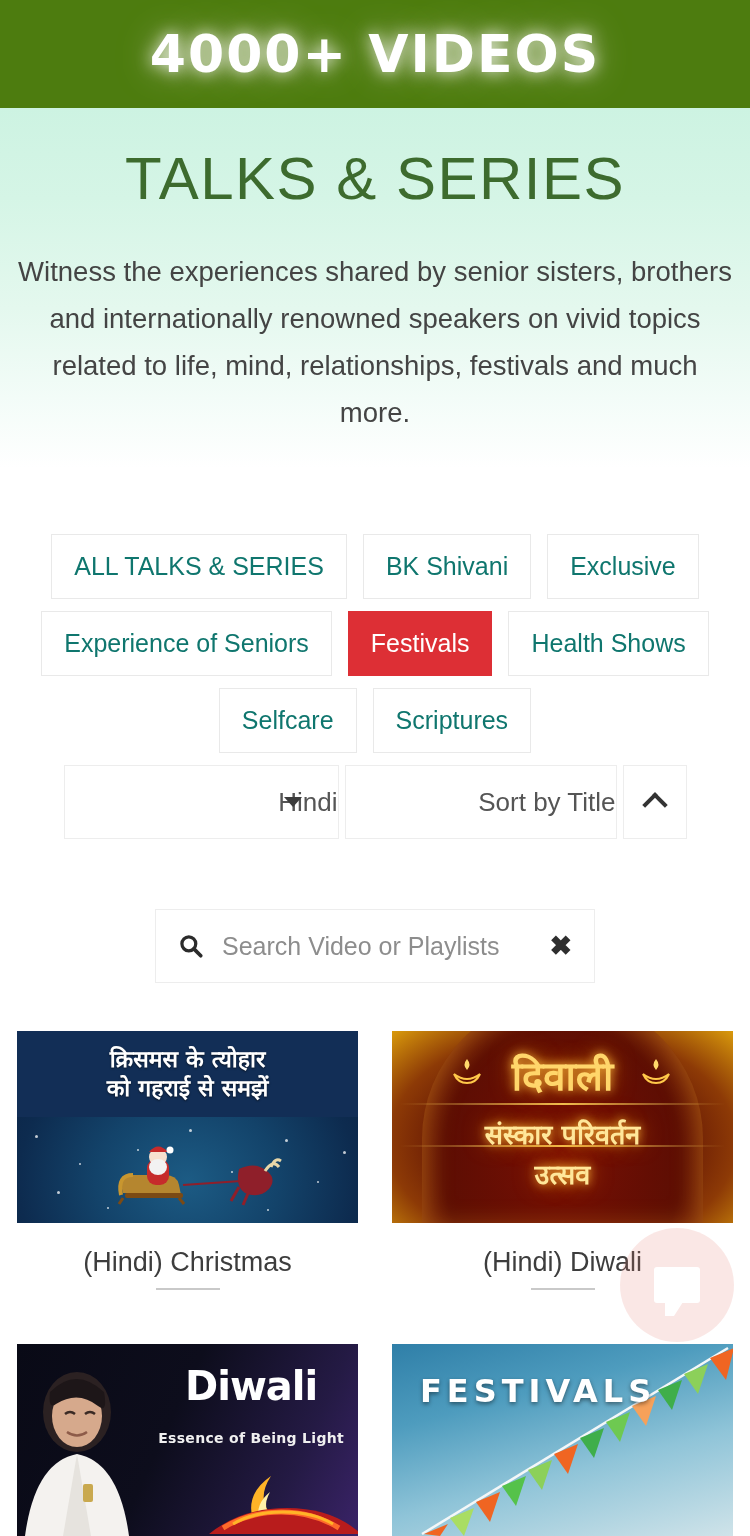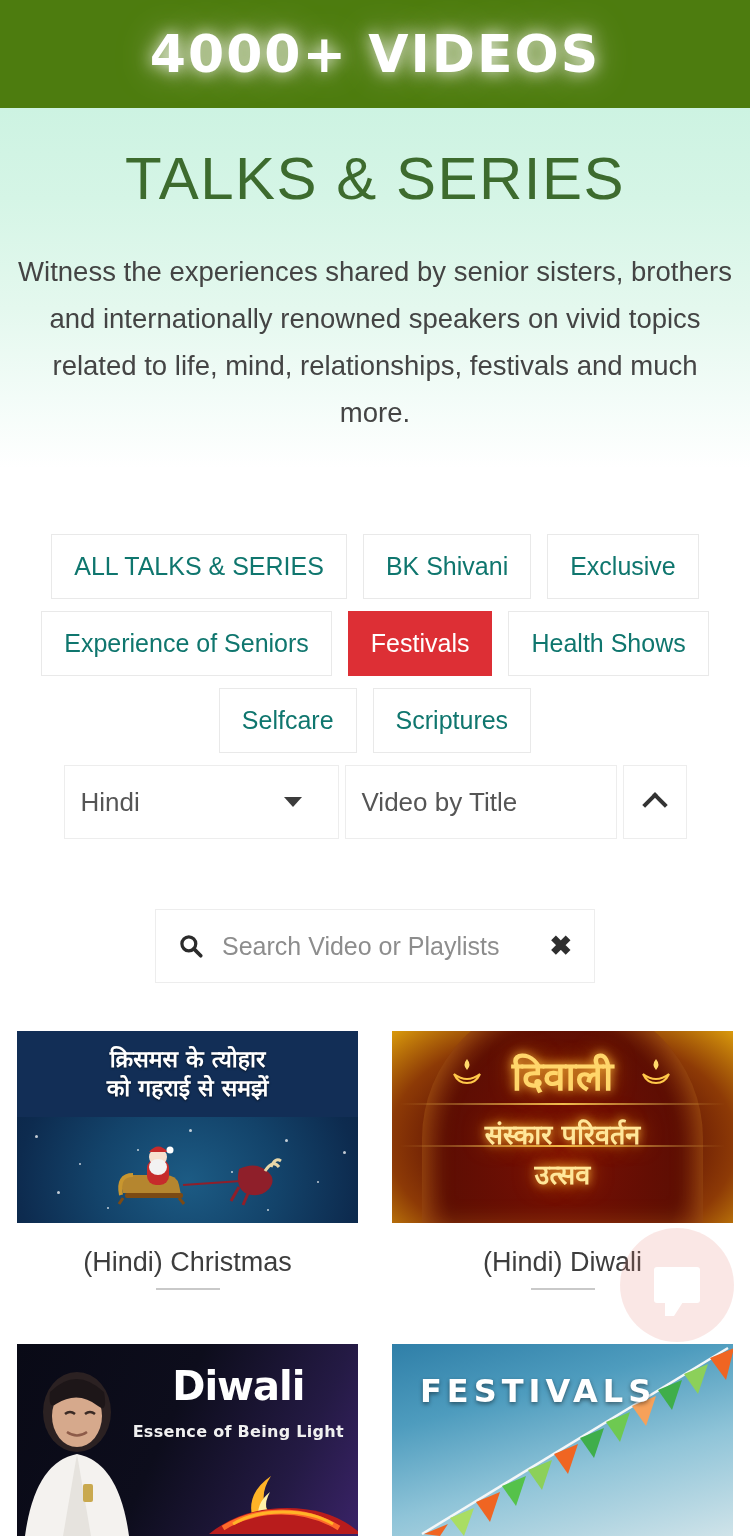--- a/index.html
+++ b/index.html
@@ -117,26 +117,25 @@
     justify-content: center;
     gap: 6px;
   }
   .select-box {
     width: 275px;
     height: 74px;
     background: #ffffff;
     border: 1px solid #ededed;
     display: flex;
     align-items: center;
-    justify-content: flex-start;
+    justify-content: flex-end;
     position: relative;
     cursor: pointer;
     font-size: 26px;
     color: #555555;
-    padding-left: 16px;
   }
   .select-box .caret {
     position: absolute;
     right: 36px;
     width: 0; height: 0;
     border-left: 9px solid transparent;
     border-right: 9px solid transparent;
     border-top: 10px solid #3c3c3c;
   }
   .sort-box { width: 272px; }
@@ -291,22 +290,22 @@
   .th-essence .hdr {
     position: absolute; right: 14px; top: 22px; text-align: center;
   }
   .th-essence .hdr .big {
     font-family: "DejaVu Sans", sans-serif;
     font-weight: bold; font-size: 40px; color: #ffffff; line-height: 1;
     letter-spacing: -1px;
   }
   .th-essence .hdr .small {
     font-family: "DejaVu Sans", sans-serif;
-    font-weight: bold; font-size: 16px; color: #f0f0f0;
-    margin-top: 16px; letter-spacing: .3px;
+    font-weight: bold; font-size: 14px; color: #f0f0f0;
+    margin-top: 24px; letter-spacing: .3px;
   }
 
   
   .th-festivals {
     background: linear-gradient(165deg, #2f7fa8 0%, #4e9cbe 30%, #8fc4d8 62%, #cfe3e9 100%);
   }
   .th-festivals .ftitle {
     position: absolute; left: 28px; top: 28px;
     font-family: "DejaVu Sans", sans-serif;
     font-weight: bold;
@@ -382,21 +381,21 @@
       </div>
     </div>
 
     <div class="select-row">
       <div class="select-box">
         <span>Hindi</span>
         <span class="caret"></span>
       </div>
 
       <div class="select-box sort-box">
-        <span>Video by Title</span>
+        <span>Sort by Title</span>
       </div>
 
       <div class="sort-dir">
         <span class="chevron-up"></span>
       </div>
     </div>
 
     <div class="search-wrap">
       <svg class="search-icon" viewBox="0 0 24 24">
         <circle cx="10" cy="10" r="6.4" fill="none" stroke="#2b2b2b" stroke-width="3"></circle>

